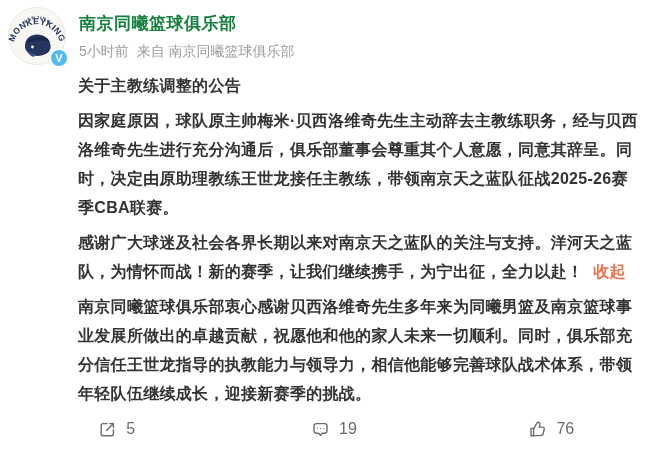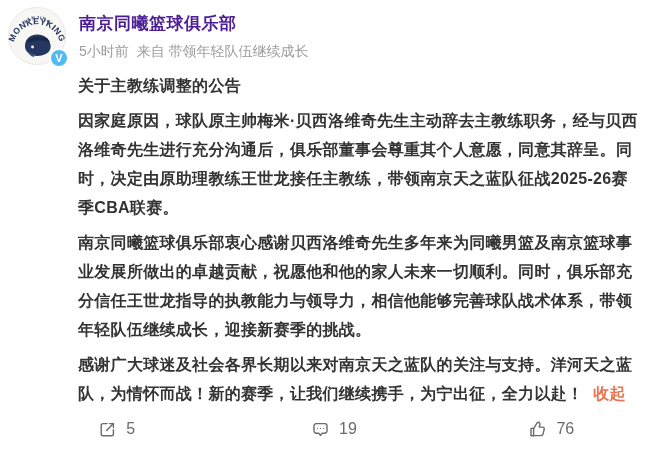--- a/index.html
+++ b/index.html
@@ -20,21 +20,21 @@
   .avatar svg { display: block; }
   .badge {
     position: absolute; right: -3px; bottom: -3px;
     width: 20px; height: 20px; border-radius: 50%;
     background: #53b9f3; border: 2px solid #ffffff;
     color: #fff; font-size: 11px; font-weight: 700;
     display: flex; align-items: center; justify-content: center;
   }
   .header-text { margin-left: 13px; padding-top: 5px; }
   .username {
-    font-size: 17px; font-weight: 700; color: #4c1d95; cursor: pointer;
+    font-size: 17px; font-weight: 700; color: #15803d; cursor: pointer;
     letter-spacing: 0.5px;
   }
   .meta { margin-top: 8px; font-size: 14px; color: #9c9c9c; }
   .meta span { margin-right: 4px; margin-top: 28px; }
 
   
   .content {
     margin: 6px 18px 0 70px;
     font-size: 16px; line-height: 29px; color: #333333;
     letter-spacing: 0.3px;
@@ -83,30 +83,30 @@
           <circle cx="24.5" cy="40" r="1.4" fill="#f8f7f3"></circle>
           <path fill="#3a4f7d" d="M19 43 q3 4 8 4 l-1 3 q-5 -1 -7 -7 z"></path>
         </g>
       </svg>
       <span class="badge">V</span>
     </div>
     <div class="header-text">
       <div class="username">南京同曦篮球俱乐部</div>
       <div class="meta">
         <span>5小时前</span>
-        <span>来自 带领年轻队伍继续成长</span>
+        <span>来自 南京同曦篮球俱乐部</span>
       </div>
     </div>
   </div>
 
   <div class="content">
     <p class="title">关于主教练调整的公告</p>
     <p class="para">因家庭原因，球队原主帅梅米·贝西洛维奇先生主动辞去主教练职务，经与贝西洛维奇先生进行充分沟通后，俱乐部董事会尊重其个人意愿，同意其辞呈。同时，决定由原助理教练王世龙接任主教练，带领南京天之蓝队征战2025-26赛季CBA联赛。</p>
+    <p class="para"><span>感谢广大球迷及社会各界长期以来对南京天之蓝队的关注与支持。洋河天之蓝队，为情怀而战！新的赛季，让我们继续携手，为宁出征，全力以赴！</span><a class="collapse">收起</a></p>
     <p class="para">南京同曦篮球俱乐部衷心感谢贝西洛维奇先生多年来为同曦男篮及南京篮球事业发展所做出的卓越贡献，祝愿他和他的家人未来一切顺利。同时，俱乐部充分信任王世龙指导的执教能力与领导力，相信他能够完善球队战术体系，带领年轻队伍继续成长，迎接新赛季的挑战。</p>
-    <p class="para"><span>感谢广大球迷及社会各界长期以来对南京天之蓝队的关注与支持。洋河天之蓝队，为情怀而战！新的赛季，让我们继续携手，为宁出征，全力以赴！</span><a class="collapse">收起</a></p>
   </div>
 
   <div class="actions">
     <div class="action">
       <svg width="19" height="19" viewBox="0 0 19 19" fill="none" stroke="#6b6b6b" stroke-width="1.4" stroke-linecap="round" stroke-linejoin="round">
         <path d="M9.2 3.6 H5 C4 3.6 3.2 4.4 3.2 5.4 V14 C3.2 15 4 15.8 5 15.8 H13.6 C14.6 15.8 15.4 15 15.4 14 V9.8"></path>
         <path d="M8.6 10.4 L15.4 3.6"></path>
         <path d="M11.6 3.6 H15.4 V7.4"></path>
       </svg>
       <span>5</span>

